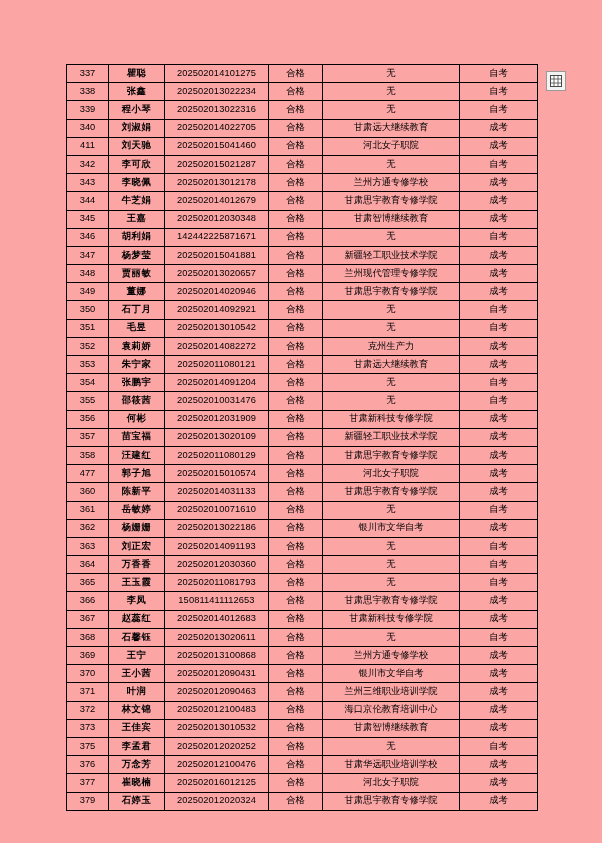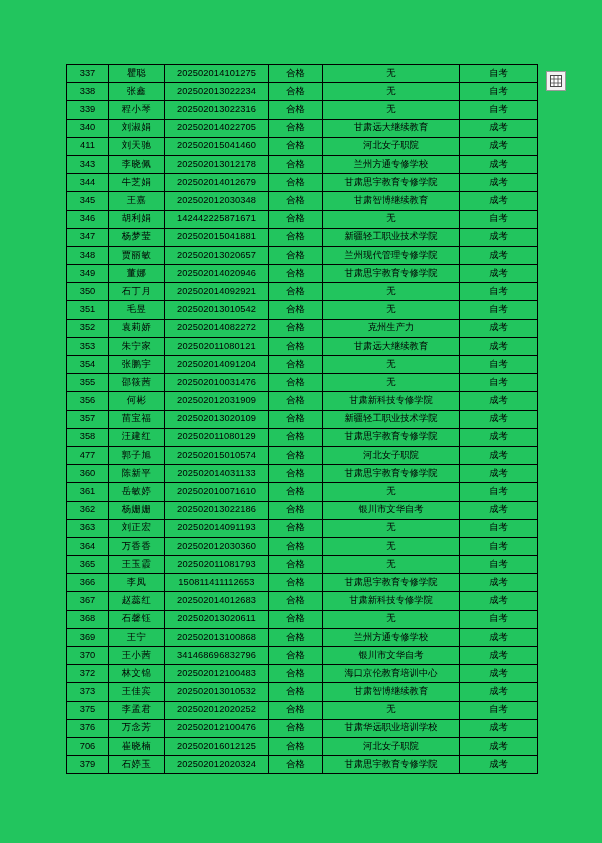--- a/index.html
+++ b/index.html
@@ -13,21 +13,21 @@
     font-family: "Liberation Sans", sans-serif;
     position: relative;
     overflow: hidden;
   }
   .page {
     position: absolute;
     left: 0;
     top: 0;
     width: 602px;
     height: 843px;
-    background: #22c55e;
+    background: #fca5a5;
   }
   .table-wrap {
     position: absolute;
     left: 66px;
     top: 64px;
     width: 471px;
   }
   table.roster {
     border-collapse: collapse;
     width: 471px;
@@ -46,21 +46,21 @@
     white-space: nowrap;
     overflow: hidden;
   }
   col.c-no    { width: 42px; }
   col.c-name  { width: 56px; }
   col.c-id    { width: 104px; }
   col.c-res   { width: 54px; }
   col.c-org   { width: 137px; }
   col.c-type  { width: 78px; }
 
-  .cell-name { letter-spacing: 0.5px; }
+  .cell-name { letter-spacing: 0.5px; font-weight: bold; }
   .cell-id { font-size: 9px; letter-spacing: 0.1px; }
 
   
   .corner-widget {
     position: absolute;
     left: 546px;
     top: 71px;
     width: 20px;
     height: 20px;
     border: 1px solid #9a9a9a;
@@ -122,20 +122,28 @@
           </tr>
           <tr>
             <td class="cell-no">411</td>
             <td class="cell-name">刘天驰</td>
             <td class="cell-id">202502015041460</td>
             <td class="cell-result">合格</td>
             <td class="cell-org">河北女子职院</td>
             <td class="cell-type">成考</td>
           </tr>
           <tr>
+            <td class="cell-no">342</td>
+            <td class="cell-name">李可欣</td>
+            <td class="cell-id">202502015021287</td>
+            <td class="cell-result">合格</td>
+            <td class="cell-org">无</td>
+            <td class="cell-type">自考</td>
+          </tr>
+          <tr>
             <td class="cell-no">343</td>
             <td class="cell-name">李晓佩</td>
             <td class="cell-id">202502013012178</td>
             <td class="cell-result">合格</td>
             <td class="cell-org">兰州方通专修学校</td>
             <td class="cell-type">成考</td>
           </tr>
           <tr>
             <td class="cell-no">344</td>
             <td class="cell-name">牛芝娟</td>
@@ -340,23 +348,31 @@
             <td class="cell-no">369</td>
             <td class="cell-name">王宁</td>
             <td class="cell-id">202502013100868</td>
             <td class="cell-result">合格</td>
             <td class="cell-org">兰州方通专修学校</td>
             <td class="cell-type">成考</td>
           </tr>
           <tr>
             <td class="cell-no">370</td>
             <td class="cell-name">王小茜</td>
-            <td class="cell-id">341468696832796</td>
+            <td class="cell-id">202502012090431</td>
             <td class="cell-result">合格</td>
             <td class="cell-org">银川市文华自考</td>
+            <td class="cell-type">成考</td>
+          </tr>
+          <tr>
+            <td class="cell-no">371</td>
+            <td class="cell-name">叶润</td>
+            <td class="cell-id">202502012090463</td>
+            <td class="cell-result">合格</td>
+            <td class="cell-org">兰州三维职业培训学院</td>
             <td class="cell-type">成考</td>
           </tr>
           <tr>
             <td class="cell-no">372</td>
             <td class="cell-name">林文锦</td>
             <td class="cell-id">202502012100483</td>
             <td class="cell-result">合格</td>
             <td class="cell-org">海口京伦教育培训中心</td>
             <td class="cell-type">成考</td>
           </tr>
@@ -378,21 +394,21 @@
           </tr>
           <tr>
             <td class="cell-no">376</td>
             <td class="cell-name">万念芳</td>
             <td class="cell-id">202502012100476</td>
             <td class="cell-result">合格</td>
             <td class="cell-org">甘肃华远职业培训学校</td>
             <td class="cell-type">成考</td>
           </tr>
           <tr>
-            <td class="cell-no">706</td>
+            <td class="cell-no">377</td>
             <td class="cell-name">崔晓楠</td>
             <td class="cell-id">202502016012125</td>
             <td class="cell-result">合格</td>
             <td class="cell-org">河北女子职院</td>
             <td class="cell-type">成考</td>
           </tr>
           <tr>
             <td class="cell-no">379</td>
             <td class="cell-name">石婷玉</td>
             <td class="cell-id">202502012020324</td>

